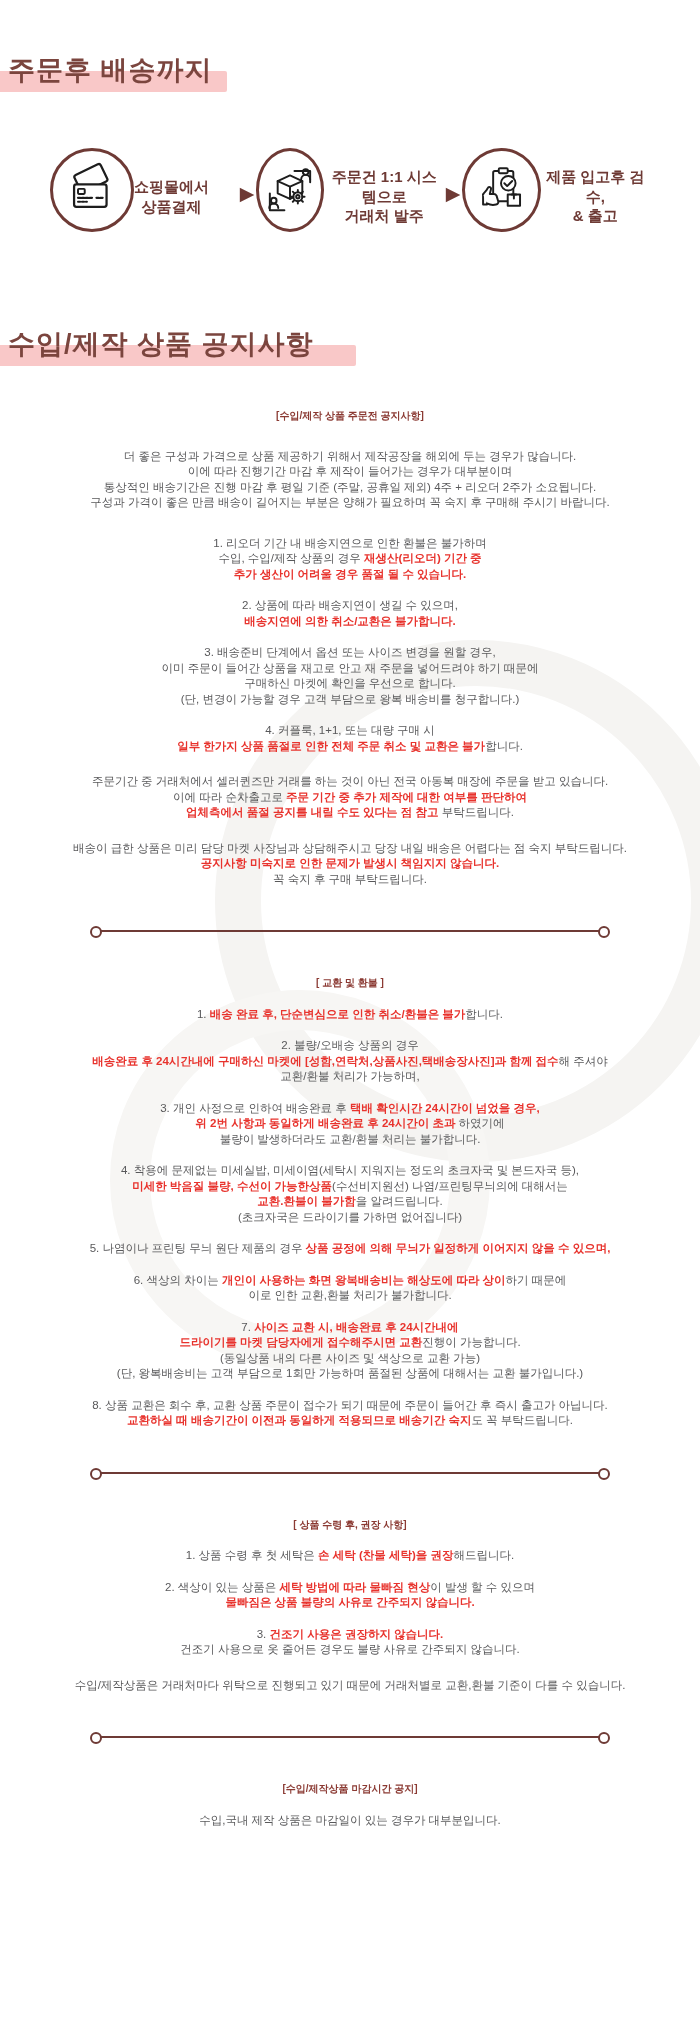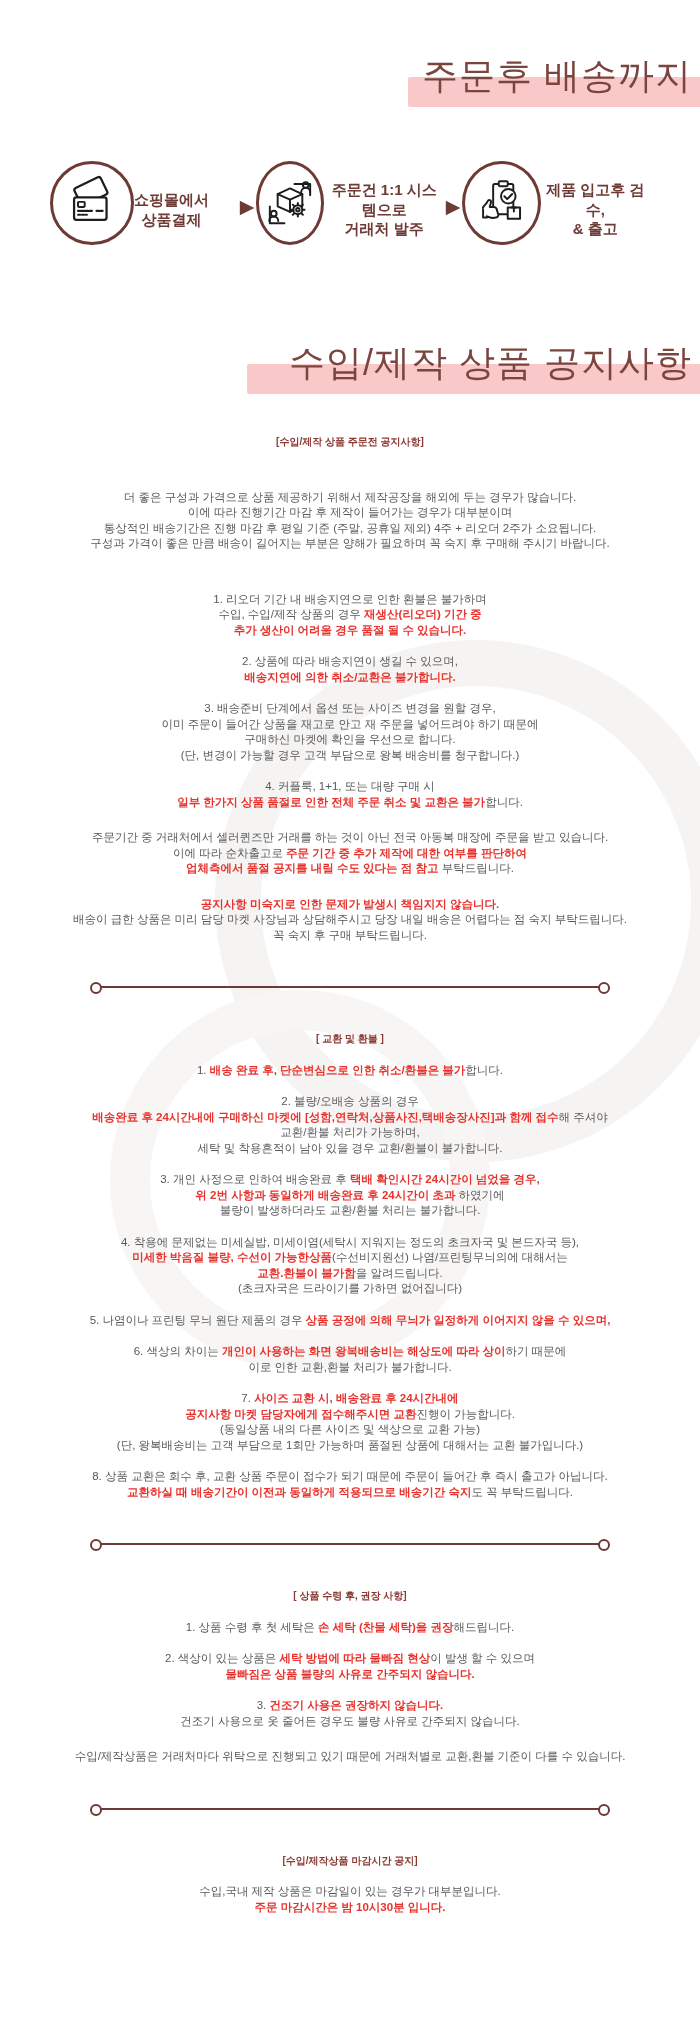--- a/index.html
+++ b/index.html
@@ -4,21 +4,21 @@
 <style>
   html,body{margin:0;padding:0;background:#fff;}
   body{font-family:"Liberation Sans","DejaVu Sans",sans-serif;}
   .page{position:relative;width:700px;min-height:2030px;margin:0 auto;background:#fff;overflow:hidden;}
   .wm{position:absolute;border-radius:50%;pointer-events:none;z-index:0;}
   .wm1{width:430px;height:430px;border:46px solid #f5f4f2;left:215px;top:640px;}
   .wm2{width:300px;height:300px;border:40px solid #f7f6f4;left:110px;top:990px;}
   section{position:relative;z-index:1;}
 
   
-  .big-title{text-align:right;font-size:36px;font-weight:400;color:#7b453e;
+  .big-title{text-align:left;font-size:27px;font-weight:700;color:#7b453e;
              letter-spacing:1px;margin:0;}
   .flow .big-title{padding-top:52px;}
   .notice .big-title{padding-top:94px;}
   .hl{position:relative;display:inline-block;padding:0 8px;z-index:0;}
   .hl::before{content:'';position:absolute;left:-6px;right:-6px;top:52%;height:60%;
               background:#f9c8c8;z-index:-1;border-radius:2px;}
   .hl-wide::before{left:-34px;right:-34px;}
 
   
   .steps{display:flex;justify-content:center;align-items:flex-start;margin-top:60px;}
@@ -28,21 +28,21 @@
   .circle svg{width:56px;height:56px;}
   .step-label{margin-top:13px;text-align:center;font-weight:700;font-size:15px;
               line-height:1.3;color:#6e3a35;}
   .arrow{color:#6e3a35;font-size:19px;margin-top:34px;width:18px;text-align:center;}
 
   
   .blocks{width:640px;margin:46px auto 0;text-align:center;font-size:11.5px;
           line-height:15.5px;color:#58585a;padding-bottom:60px;}
   .block.heading{color:#8b3a33;font-weight:700;font-size:10px;margin:0 0 10px;}
   .block.para{margin:16px 0;}
-  .block.gap-md{margin-top:40px;}
+  .block.gap-md{margin-top:25px;}
   .block.gap-lg{margin-top:20px;}
   .seg-gray{color:#58585a;font-weight:400;}
   .seg-red{color:#e8332d;font-weight:700;}
 
   
   .divider{position:relative;height:12px;width:520px;margin:38px auto;}
   .divider::before{content:'';position:absolute;left:10px;right:10px;top:5px;
                    border-top:2px solid #6e3a35;}
   .ring{position:absolute;width:8px;height:8px;border:2.5px solid #6e3a35;
         border-radius:50%;background:#fff;top:1px;}
@@ -154,37 +154,36 @@
         <div class="block para">
           <div class="line"><span class="seg-gray">4. 커플룩, 1+1, 또는 대량 구매 시</span></div>
           <div class="line"><span class="seg-red">일부 한가지 상품 품절로 인한 전체 주문 취소 및 교환은 불가</span><span class="seg-gray">합니다.</span></div>
         </div>
         <div class="block para gap-lg">
           <div class="line"><span class="seg-gray">주문기간 중 거래처에서 셀러퀸즈만 거래를 하는 것이 아닌 전국 아동복 매장에 주문을 받고 있습니다.</span></div>
           <div class="line"><span class="seg-gray">이에 따라 순차출고로 </span><span class="seg-red">주문 기간 중 추가 제작에 대한 여부를 판단하여</span></div>
           <div class="line"><span class="seg-red">업체측에서 품절 공지를 내릴 수도 있다는 점 참고</span><span class="seg-gray"> 부탁드립니다.</span></div>
         </div>
         <div class="block para gap-lg">
+          <div class="line"><span class="seg-gray">배송이 급한 상품은 미리 담당 마켓 사장님과 상담해주시고 당장 내일 배송은 어렵다는 점 숙지 부탁드립니다.</span></div>
           <div class="line"><span class="seg-red">공지사항 미숙지로 인한 문제가 발생시 책임지지 않습니다.</span></div>
-          <div class="line"><span class="seg-gray">배송이 급한 상품은 미리 담당 마켓 사장님과 상담해주시고 당장 내일 배송은 어렵다는 점 숙지 부탁드립니다.</span></div>
           <div class="line"><span class="seg-gray">꼭 숙지 후 구매 부탁드립니다.</span></div>
         </div>
         <div class="divider">
           <span class="ring ring-l"></span>
           <span class="ring ring-r"></span>
         </div>
         <div class="block heading">[ 교환 및 환불 ]</div>
         <div class="block para">
           <div class="line"><span class="seg-gray">1. </span><span class="seg-red">배송 완료 후, 단순변심으로 인한 취소/환불은 불가</span><span class="seg-gray">합니다.</span></div>
         </div>
         <div class="block para">
           <div class="line"><span class="seg-gray">2. 불량/오배송 상품의 경우</span></div>
           <div class="line"><span class="seg-red">배송완료 후 24시간내에 구매하신 마켓에 [성함,연락처,상품사진,택배송장사진]과 함께 접수</span><span class="seg-gray">해 주셔야</span></div>
           <div class="line"><span class="seg-gray">교환/환불 처리가 가능하며,</span></div>
-          <div class="line"><span class="seg-gray">세탁 및 착용흔적이 남아 있을 경우 교환/환불이 불가합니다.</span></div>
         </div>
         <div class="block para">
           <div class="line"><span class="seg-gray">3. 개인 사정으로 인하여 배송완료 후 </span><span class="seg-red">택배 확인시간 24시간이 넘었을 경우,</span></div>
           <div class="line"><span class="seg-red">위 2번 사항과 동일하게 배송완료 후 24시간이 초과</span><span class="seg-gray"> 하였기에</span></div>
           <div class="line"><span class="seg-gray">불량이 발생하더라도 교환/환불 처리는 불가합니다.</span></div>
         </div>
         <div class="block para">
           <div class="line"><span class="seg-gray">4. 착용에 문제없는 미세실밥, 미세이염(세탁시 지워지는 정도의 초크자국 및 본드자국 등),</span></div>
           <div class="line"><span class="seg-red">미세한 박음질 불량, 수선이 가능한상품</span><span class="seg-gray">(수선비지원선) 나염/프린팅무늬의에 대해서는</span></div>
           <div class="line"><span class="seg-red">교환.환불이 불가함</span><span class="seg-gray">을 알려드립니다.</span></div>
@@ -192,21 +191,21 @@
         </div>
         <div class="block para">
           <div class="line"><span class="seg-gray">5. 나염이나 프린팅 무늬 원단 제품의 경우 </span><span class="seg-red">상품 공정에 의해 무늬가 일정하게 이어지지 않을 수 있으며,</span></div>
         </div>
         <div class="block para">
           <div class="line"><span class="seg-gray">6. 색상의 차이는 </span><span class="seg-red">개인이 사용하는 화면 왕복배송비는 해상도에 따라 상이</span><span class="seg-gray">하기 때문에</span></div>
           <div class="line"><span class="seg-gray">이로 인한 교환,환불 처리가 불가합니다.</span></div>
         </div>
         <div class="block para">
           <div class="line"><span class="seg-gray">7. </span><span class="seg-red">사이즈 교환 시, 배송완료 후 24시간내에</span></div>
-          <div class="line"><span class="seg-red">공지사항 마켓 담당자에게 접수해주시면 교환</span><span class="seg-gray">진행이 가능합니다.</span></div>
+          <div class="line"><span class="seg-red">드라이기를 마켓 담당자에게 접수해주시면 교환</span><span class="seg-gray">진행이 가능합니다.</span></div>
           <div class="line"><span class="seg-gray">(동일상품 내의 다른 사이즈 및 색상으로 교환 가능)</span></div>
           <div class="line"><span class="seg-gray">(단, 왕복배송비는 고객 부담으로 1회만 가능하며 품절된 상품에 대해서는 교환 불가입니다.)</span></div>
         </div>
         <div class="block para">
           <div class="line"><span class="seg-gray">8. 상품 교환은 회수 후, 교환 상품 주문이 접수가 되기 때문에 주문이 들어간 후 즉시 출고가 아닙니다.</span></div>
           <div class="line"><span class="seg-red">교환하실 때 배송기간이 이전과 동일하게 적용되므로 배송기간 숙지</span><span class="seg-gray">도 꼭 부탁드립니다.</span></div>
         </div>
         <div class="divider">
           <span class="ring ring-l"></span>
           <span class="ring ring-r"></span>
@@ -226,17 +225,16 @@
         <div class="block para gap-lg">
           <div class="line"><span class="seg-gray">수입/제작상품은 거래처마다 위탁으로 진행되고 있기 때문에 거래처별로 교환,환불 기준이 다를 수 있습니다.</span></div>
         </div>
         <div class="divider">
           <span class="ring ring-l"></span>
           <span class="ring ring-r"></span>
         </div>
         <div class="block heading">[수입/제작상품 마감시간 공지]</div>
         <div class="block para">
           <div class="line"><span class="seg-gray">수입,국내 제작 상품은 마감일이 있는 경우가 대부분입니다.</span></div>
-          <div class="line"><span class="seg-red">주문 마감시간은 밤 10시30분 입니다.</span></div>
         </div>
       </div>
   </section>
 </div>
 
 </body></html>

